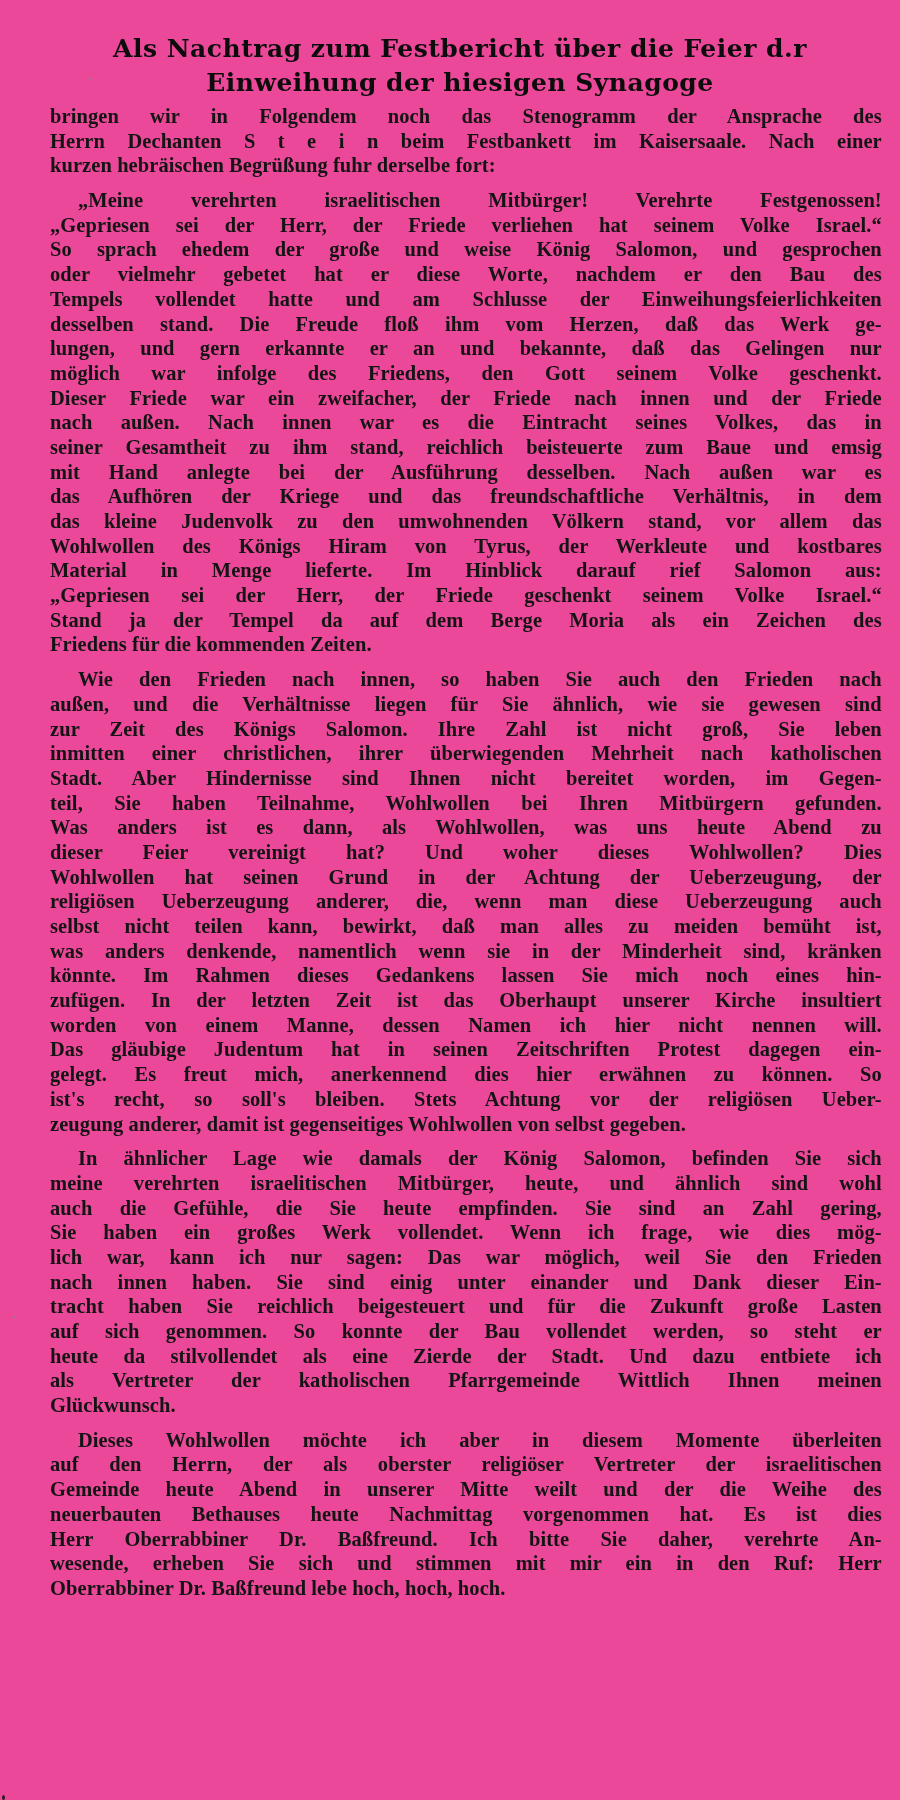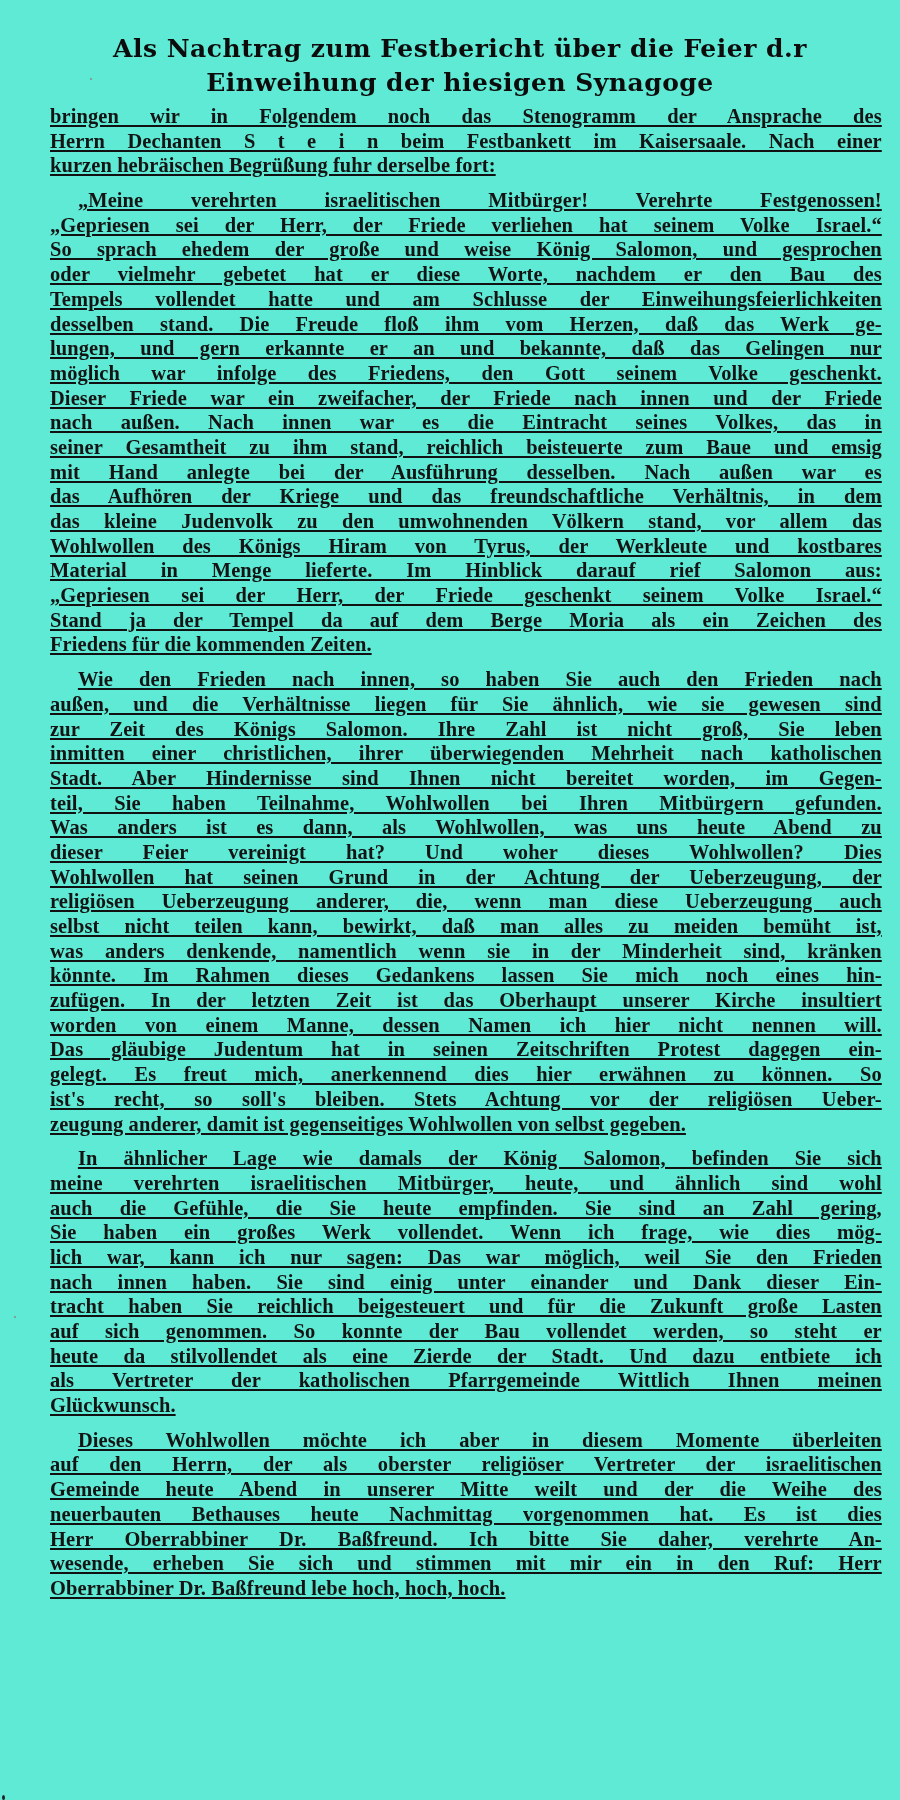--- a/index.html
+++ b/index.html
@@ -1,34 +1,34 @@
 <!DOCTYPE html>
 <html><head>
 <meta charset="utf-8">
 <style>
   html, body { margin: 0; padding: 0; background: #ffffff; }
   body { width: 900px; height: 1800px; position: relative; overflow: hidden; }
   .page {
     position: absolute; left: 0; top: 0; width: 900px; height: 1800px;
-    background: #5eead4;
+    background: #ec4899;
     font-family: "DejaVu Serif", "Liberation Serif", serif;
     color: #111111;
   }
   .headline {
     position: absolute; left: 40px; width: 840px; text-align: center;
     font-family: "DejaVu Serif", serif; font-weight: bold;
     font-size: 25px; letter-spacing: 0.5px; color: #0c0c0c;
     transform: scaleY(0.95);
   }
   .headline.l1 { top: 34px; }
   .headline.l2 { top: 68px; }
   .body {
     position: absolute; left: 50px; top: 104px; width: 832px;
   }
-  .para { margin: 0 0 10px 0; text-decoration: underline; }
+  .para { margin: 0 0 10px 0; }
   .line {
     display: block; height: 24.7px; line-height: 24.7px;
     font-family: "Liberation Serif", "DejaVu Serif", serif;
     font-size: 22px; font-weight: bold;
     white-space: nowrap; text-align: justify; text-align-last: justify;
     letter-spacing: 0.1px; color: #141414;
     transform: scaleX(0.93); transform-origin: left center; width: 107.5%;
   }
   .line.last { text-align-last: left; }
   .line.indent { padding-left: 30px; box-sizing: border-box; }

